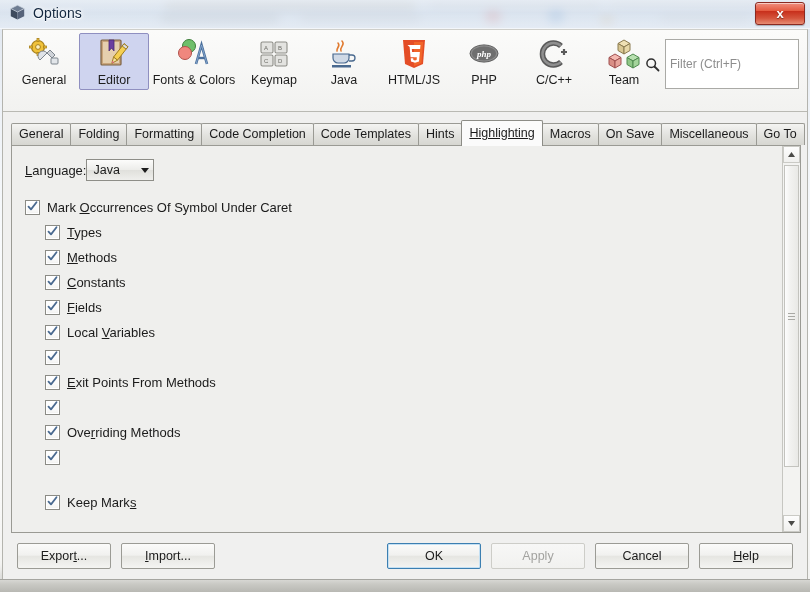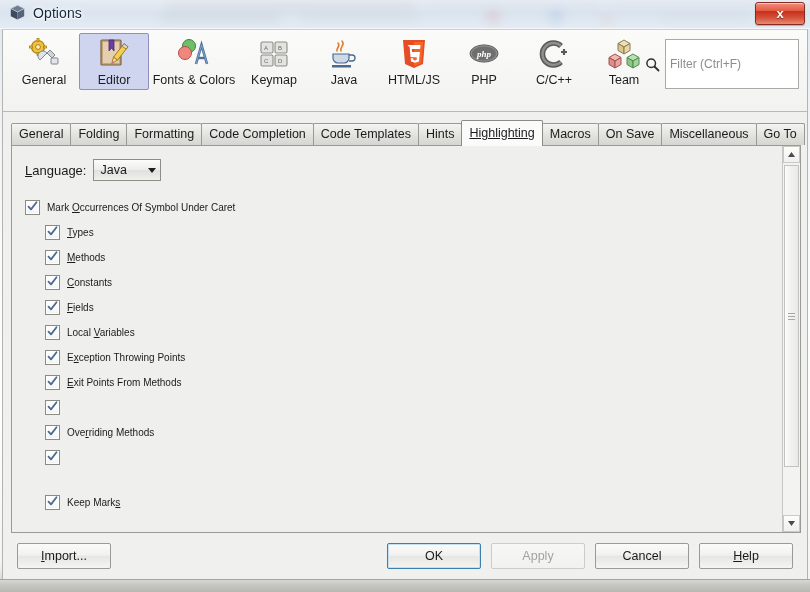--- a/index.html
+++ b/index.html
@@ -129,21 +129,21 @@
     margin: 0 6px 0 8px;
     flex: 1 1 auto;
     background: #efefed;
     border: 1px solid #9a9a94;
     position: relative;
     overflow: hidden;
     display:flex;
   }
   .panel-inner { flex:1 1 auto; padding: 13px 0 0 13px; }
 
-  .lang-row { display:flex; align-items:center; gap:7px; margin-bottom: 14px; }
+  .lang-row { display:flex; align-items:center; gap:0; margin-bottom: 14px; }
   .lang-label { font-size: 13px; color:#1b1b1b; }
   .combo {
     height: 20px; min-width: 56px;
     border:1px solid #8e8e88;
     background: linear-gradient(180deg,#fcfcfb 0%,#ededea 48%,#e0e0dc 52%,#efefec 100%);
     display:flex; align-items:center; justify-content:space-between;
     padding: 0 4px 0 6px; gap: 8px; cursor:pointer;
   }
   .combo-val { font-size: 12.5px; color:#1b1b1b; }
   .combo-arrow {
@@ -155,21 +155,21 @@
   .cbrow.indent { margin-left: 20px; }
   .cbrow.gap-above { margin-top: 20px; }
   .cb {
     width: 13px; height: 13px; flex:0 0 13px;
     border: 1px solid #8b8b85;
     background: linear-gradient(180deg,#ffffff 0%,#fbfbfb 60%,#f1f1ef 100%);
     position: relative;
     box-shadow: inset 0 0 0 1px #fff;
   }
   .cb svg { position:absolute; left:1px; top:0px; }
-  .cb-label { font-size: 10px; color:#1b1b1b; white-space:nowrap; }
+  .cb-label { font-size: 13px; color:#1b1b1b; white-space:nowrap; }
   .cb-label u { text-decoration: underline; }
 
   
   .vscroll {
     width: 17px; flex: 0 0 17px;
     border-left: 1px solid #c6c6c1;
     background: #f3f3f1;
     display:flex; flex-direction:column;
     cursor: pointer;
   }
@@ -490,21 +490,20 @@
             </span>
             <span class="cb-label">Local <u>V</u>ariables</span>
           </div>
 
           <div class="cbrow indent">
             <span class="cb">
               <svg width="11" height="11" viewBox="0 0 11 11">
                   <path d="M1.5 5.6 L4 8.4 L9.5 1.3" fill="none" stroke="#4a6a90" stroke-width="1.8" stroke-linecap="round" stroke-linejoin="round"></path>
                 </svg>
             </span>
-            <span class="cb-label">E<u>x</u>ception Throwing Points</span>
           </div>
 
           <div class="cbrow indent">
             <span class="cb">
               <svg width="11" height="11" viewBox="0 0 11 11">
                   <path d="M1.5 5.6 L4 8.4 L9.5 1.3" fill="none" stroke="#4a6a90" stroke-width="1.8" stroke-linecap="round" stroke-linejoin="round"></path>
                 </svg>
             </span>
             <span class="cb-label"><u>E</u>xit Points From Methods</span>
           </div>
@@ -563,20 +562,21 @@
         </div>
         <div class="sb-btn">
           <svg width="9" height="7" viewBox="0 0 9 7">
               <polygon points="1,1 8,1 4.5,6" fill="#4b4b48"></polygon>
             </svg>
         </div>
       </div>
     </div>
 
     <div class="btnbar">
+      <div class="btn">Expor<u>t</u>...</div>
       <div class="btn"><u>I</u>mport...</div>
       <div class="spacer"></div>
       <div class="btn focused">OK</div>
       <div class="btn disabled">Apply</div>
       <div class="btn">Cancel</div>
       <div class="btn"><u>H</u>elp</div>
     </div>
 
   </div>
 </div>

